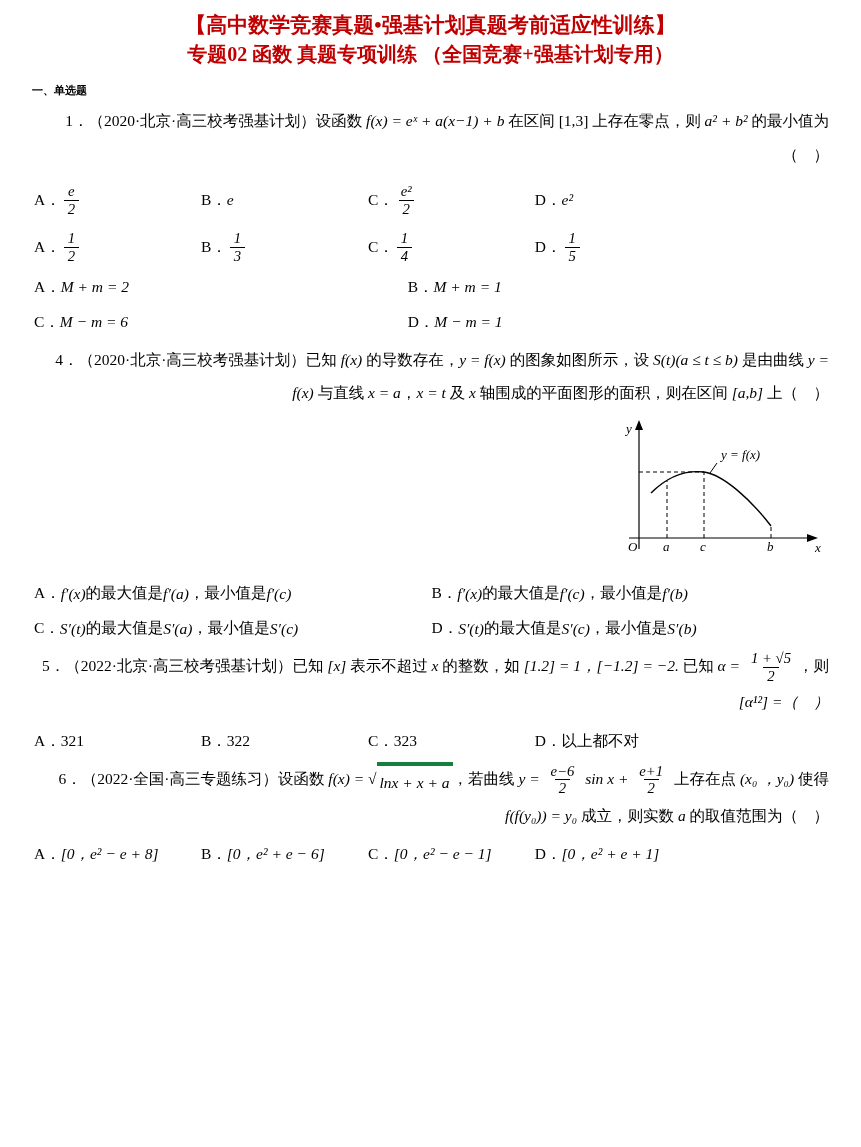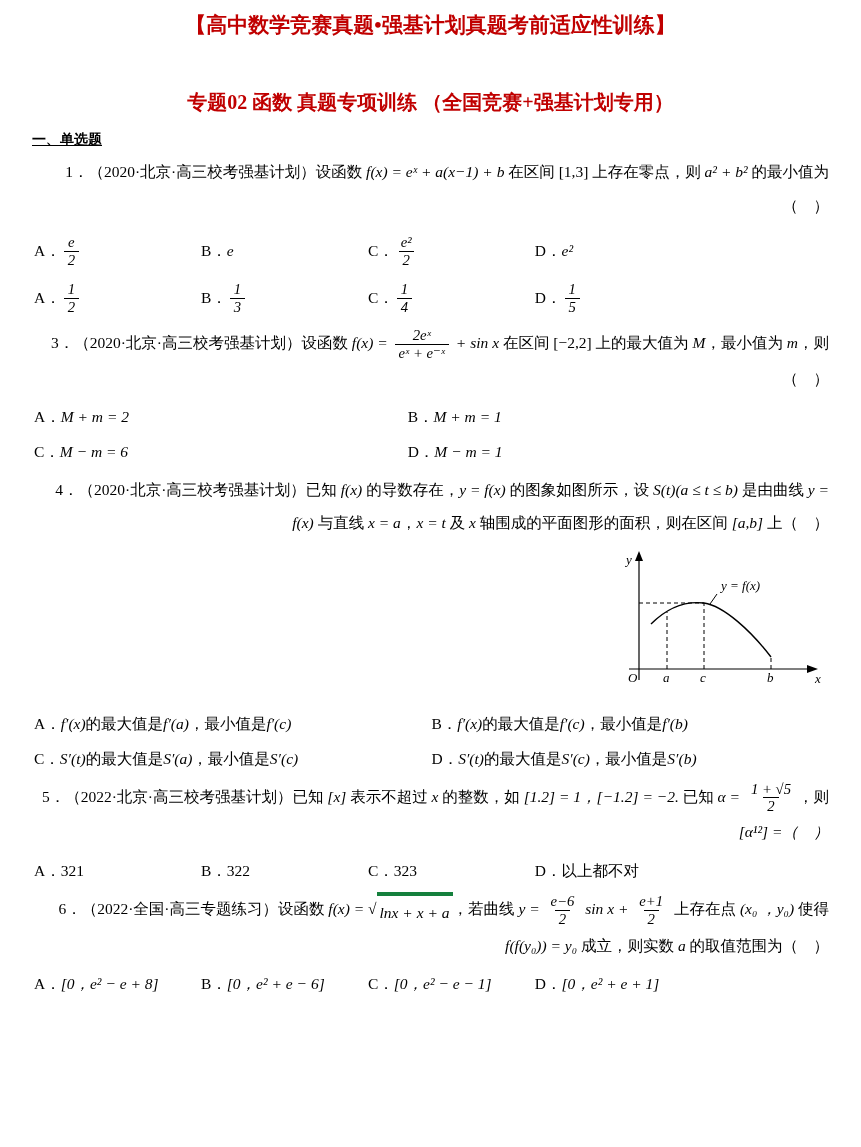--- a/index.html
+++ b/index.html
@@ -1,20 +1,20 @@
 <!DOCTYPE html>
 <html><head>
 <meta charset="utf-8">
 <style>
   html,body{margin:0;padding:0;background:#ffffff;}
   body{width:861px;color:#000;font-family:"Liberation Serif","DejaVu Serif",serif;}
   .page{width:861px;min-height:1147px;box-sizing:border-box;padding:10px 32px 13px 32px;}
   .title1{color:#c00000;font-weight:bold;text-align:center;font-size:21px;line-height:1.45;}
-  .title2{color:#c00000;font-weight:bold;text-align:center;font-size:20px;line-height:1.45;margin-bottom:10px;margin-top:48px;}
-  .section{font-weight:bold;font-size:14px;margin:14px 0 2px 0;text-decoration:underline;}
+  .title2{color:#c00000;font-weight:bold;text-align:center;font-size:20px;line-height:1.45;margin-bottom:10px;}
+  .section{font-weight:bold;font-size:11px;margin:14px 0 2px 0;}
   .q{margin:4px 0 10px 0;text-align:right;}
   .stem{font-size:15.5px;line-height:2.15;margin:6px 0 2px 0;}
   .t{font-style:normal;}
   .m{font-style:italic;}
   .opts4{display:flex;font-size:15.5px;margin:12px 0 8px 2px;align-items:center;}
   .opts4 .opt{flex:0 0 21%;display:flex;align-items:center;}
   .opts4 .opt:last-child{flex:1;}
   .opts2{display:grid;grid-template-columns:47% 53%;row-gap:14px;font-size:15.5px;margin:12px 0 8px 2px;}
   .opts2 .opt{display:flex;align-items:center;}
   .frac{display:inline-flex;flex-direction:column;align-items:center;vertical-align:middle;line-height:1.15;margin:0 3px;font-size:0.95em;}
@@ -91,24 +91,20 @@
           <span class="t">D．</span>
           <span class="frac m">
             <span class="num">1</span>
             <span class="den">5</span>
           </span>
         </div>
     </div>
   </div>
 
   <div class="q">
-    <p class="stem"><span class="t">3．（2020·北京·高三校考强基计划）设函数 </span><span class="m">f(x) = </span><span class="frac m">
-          <span class="num">2eˣ</span>
-          <span class="den">eˣ + e⁻ˣ</span>
-        </span><span class="m"> + sin x</span><span class="t"> 在区间 [−2,2] 上的最大值为 </span><span class="m">M</span><span class="t">，最小值为 </span><span class="m">m</span><span class="t">，则（　）</span></p>
     <div class="opts2">
       <div class="opt">
           <span class="t">A．</span>
           <span class="m">M + m = 2</span>
         </div>
       <div class="opt">
           <span class="t">B．</span>
           <span class="m">M + m = 1</span>
         </div>
       <div class="opt">

